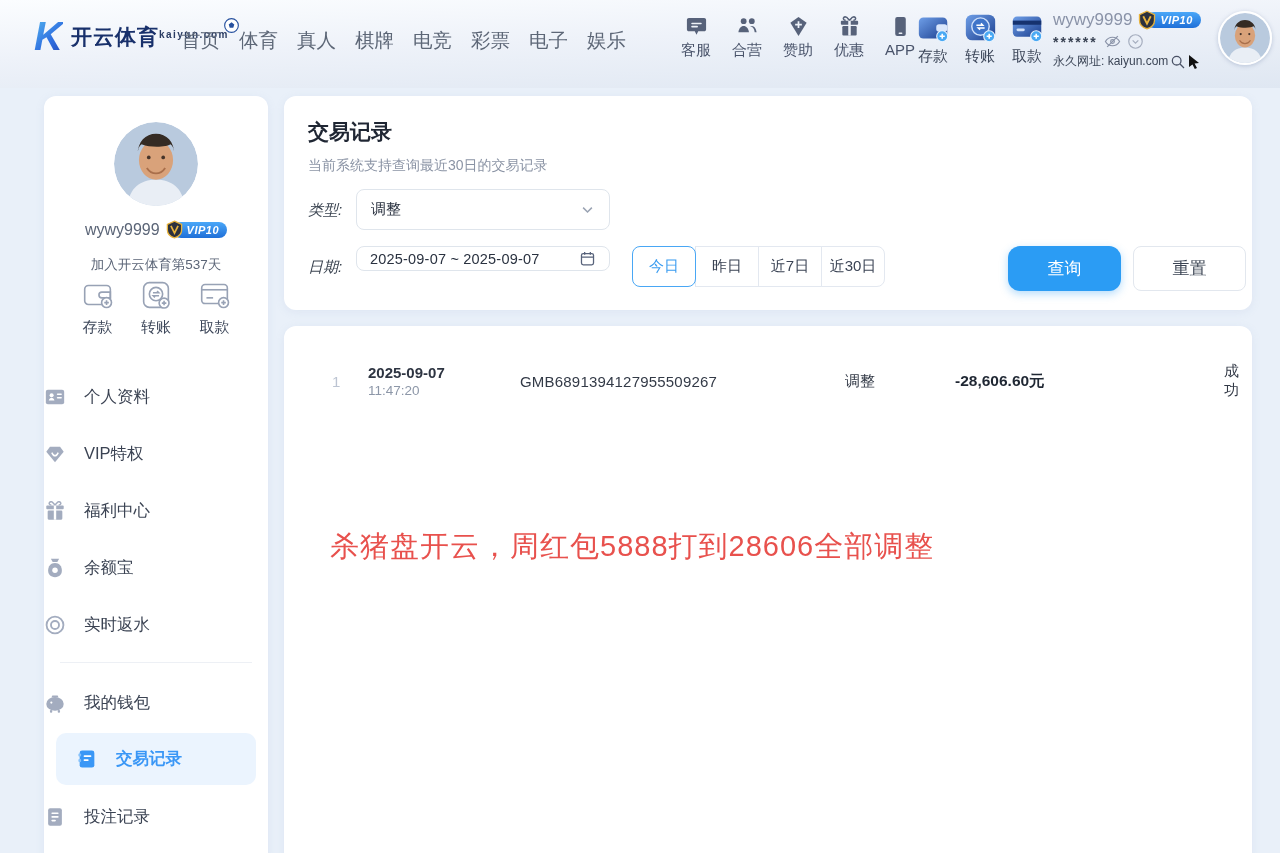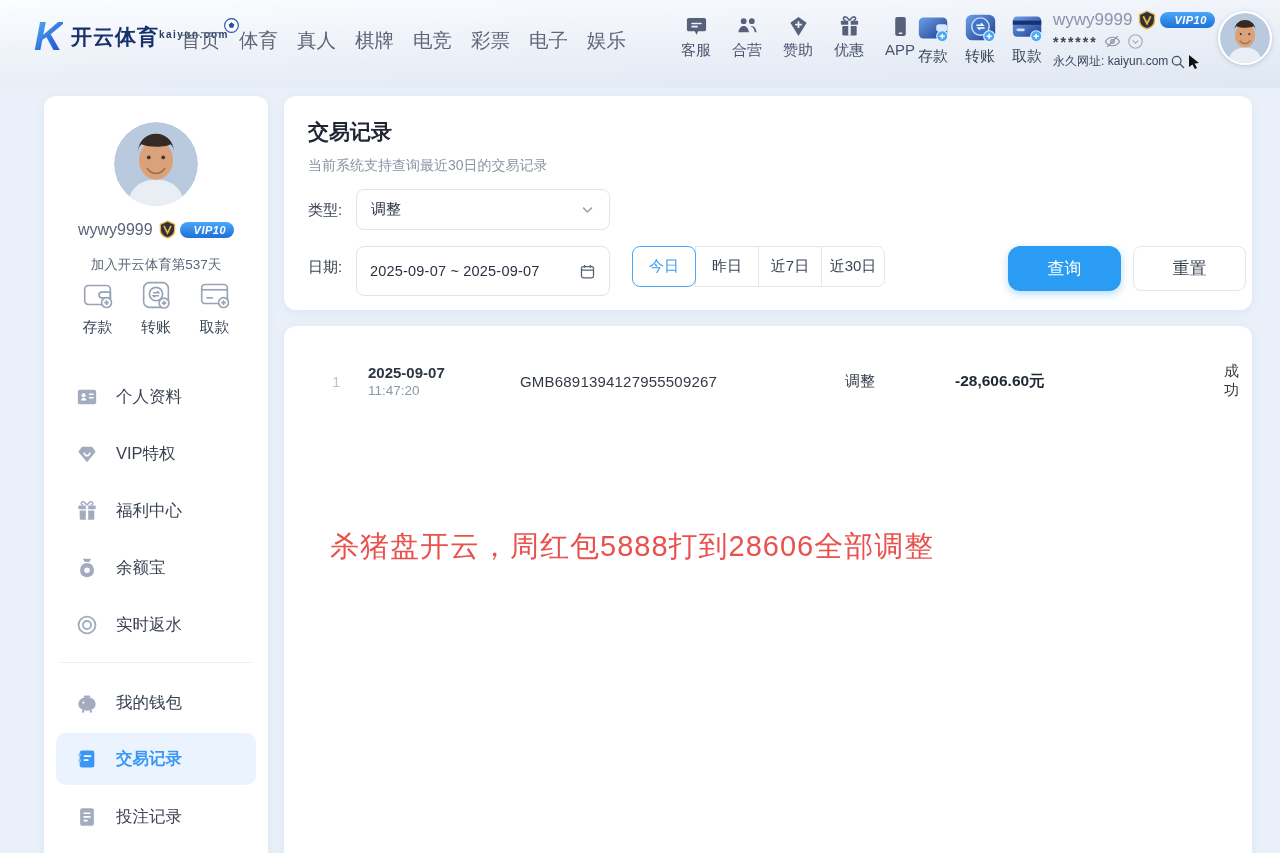--- a/index.html
+++ b/index.html
@@ -25,21 +25,21 @@
   .q-col { display:flex; flex-direction:column; align-items:center; gap:3px; width:36px; cursor:pointer; }
   .q-col .lbl { font-size:15px; color:#49536a; white-space:nowrap; }
 
   .wallet-links { position:absolute; left:916px; top:11px; display:flex; gap:13px; }
   .w-col { display:flex; flex-direction:column; align-items:center; gap:3px; width:34px; cursor:pointer; }
   .w-col .lbl { font-size:15px; color:#3c4659; white-space:nowrap; }
 
   .userblock { position:absolute; left:1053px; top:10px; width:158px; }
   .u-line1 { display:flex; align-items:center; gap:5px; }
   .u-name { font-size:17px; color:#8a93a8; }
-  .vip-badge { display:inline-flex; align-items:center; position:relative;gap:14px; }
+  .vip-badge { display:inline-flex; align-items:center; position:relative; }
   .vip-pill { background:linear-gradient(180deg,#4aa7f8,#1f6fd8); color:#fff; font-size:11px; font-weight:bold;
               font-style:italic; border-radius:9px; padding:2px 8px 2px 14px; letter-spacing:.5px; }
   .vip-shield { position:relative; margin-right:-11px; z-index:1; }
   .u-line2 { display:flex; align-items:center; gap:6px; margin-top:3px; }
   .u-masked { font-size:14px; font-weight:bold; color:#3a4354; letter-spacing:2px; }
   .u-line3 { display:flex; align-items:center; gap:2px; margin-top:3px; }
   .u-url { font-size:12px; color:#3c4657; white-space:nowrap; }
   .top-avatar { position:absolute; left:1218px; top:11px; width:54px; height:54px; border-radius:50%;
                 overflow:hidden; border:2px solid #fff; box-shadow:0 1px 4px rgba(100,120,160,.35); cursor:pointer; }
 
@@ -49,38 +49,38 @@
   .sb-avatar { position:absolute; left:70px; top:26px; width:84px; height:84px; border-radius:50%; overflow:hidden; }
   .sb-name-row { position:absolute; left:0; top:124px; width:100%; display:flex; justify-content:center;
                  align-items:center; gap:5px; }
   .sb-name { font-size:16px; color:#5b6577; }
   .sb-join { position:absolute; left:0; top:160px; width:100%; text-align:center; font-size:13.5px; color:#5b6577; }
   .sb-actions { position:absolute; left:0; top:180px; width:100%; display:flex; justify-content:space-evenly; padding:0 14px; }
   .sb-act { display:flex; flex-direction:column; align-items:center; gap:4px; cursor:pointer; }
   .sb-act .lbl { font-size:15px; color:#3c4659; }
   .sb-menu { position:absolute; left:0; top:272px; width:100%; }
   .sb-menu2 { position:absolute; left:0; top:578px; width:100%; }
-  .sb-item { position:relative; height:57px; display:flex; align-items:center; padding-left:32px; gap:18px; cursor:pointer; }
+  .sb-item { position:relative; height:57px; display:flex; align-items:center; gap:18px; cursor:pointer; }
   .sb-item .lbl { font-size:16.5px; color:#3b4353; }
   .sb-item.active { margin:0 12px; padding-left:20px; height:52px; margin-top:2px; margin-bottom:3px;
                     background:#ebf4fe; border-radius:10px; }
   .sb-item.active .lbl { color:#3a97f6; font-weight:bold; }
   .sb-divider { position:absolute; left:16px; right:16px; top:566px; height:1px; background:#edf0f5; }
 
   
   .filter-card { position:absolute; left:284px; top:96px; width:968px; height:214px; background:#fff;
                  border-radius:12px; box-shadow:0 2px 10px rgba(140,160,200,.12); }
   .f-title { position:absolute; left:24px; top:22px; font-size:21px; font-weight:bold; color:#1f2633; }
   .f-sub { position:absolute; left:24px; top:61px; font-size:14px; color:#8b94a5; }
-  .f-label { position:absolute; font-size:15px; color:#39424f; line-height:41px; }
+  .f-label { position:absolute; font-size:15px; color:#39424f; line-height:41px;font-style:italic; }
   .select-box { position:absolute; left:72px; top:93px; width:254px; height:41px; border:1px solid #dfe5ec;
                 border-radius:8px; background:#fff; display:flex; align-items:center; padding:0 14px;
                 justify-content:space-between; cursor:pointer; }
   .select-box .val { font-size:15px; color:#2a3240; }
-  .date-box { position:absolute; left:72px; top:150px; width:254px; height:50px; border:1px solid #dfe5ec;
+  .date-box { position:absolute; left:72px; top:150px; width:254px; height:25px; border:1px solid #dfe5ec;
               border-radius:8px; background:#fff; display:flex; align-items:center; padding:0 13px;
               justify-content:space-between; cursor:pointer; }
   .date-box .val { font-size:14.5px; color:#2a3240; letter-spacing:.2px; }
   .range-group { position:absolute; left:348px; top:150px; display:flex; }
   .range-btn { width:64px; height:41px; background:#fff; border:1px solid #e3e8f0; margin-left:-1px;
                display:flex; align-items:center; justify-content:center; font-size:15px; color:#3a4354; cursor:pointer; }
   .range-btn:first-child { border-radius:8px 0 0 8px; margin-left:0; }
   .range-btn:last-child { border-radius:0 8px 8px 0; }
   .range-btn.active { border:1px solid #49a7f5; color:#3a9cf0; border-radius:8px; z-index:2; background:#fff; }
   .btn-search { position:absolute; left:724px; top:150px; width:113px; height:45px; background:#2b9cf4;

